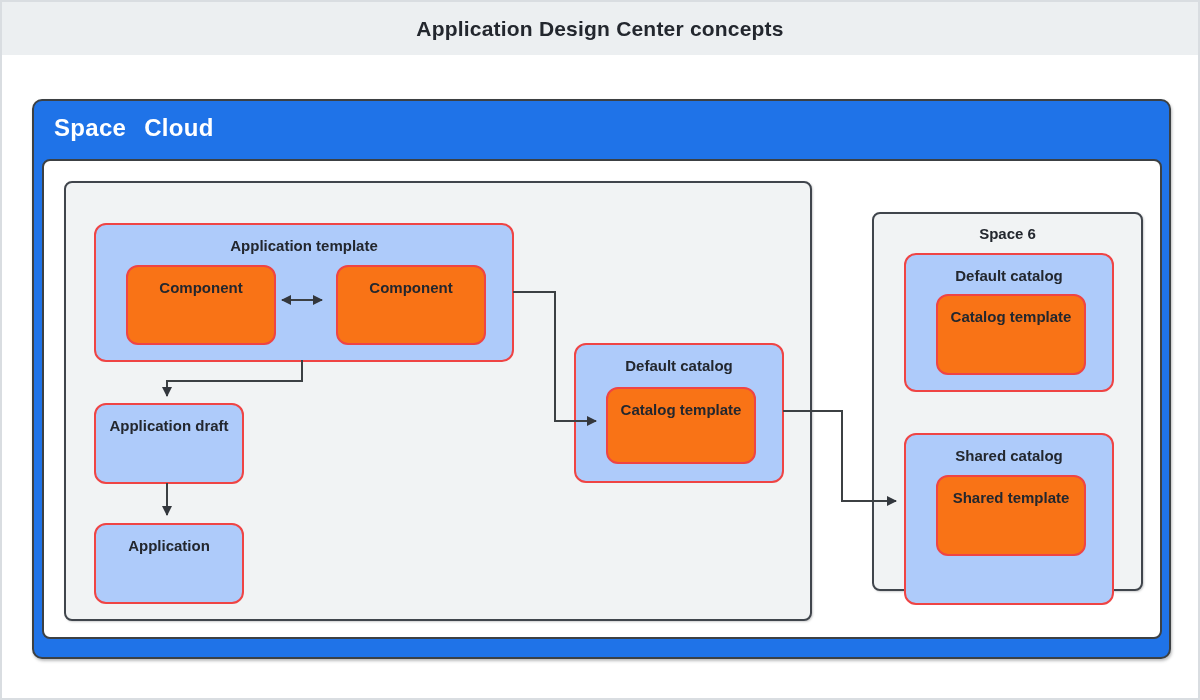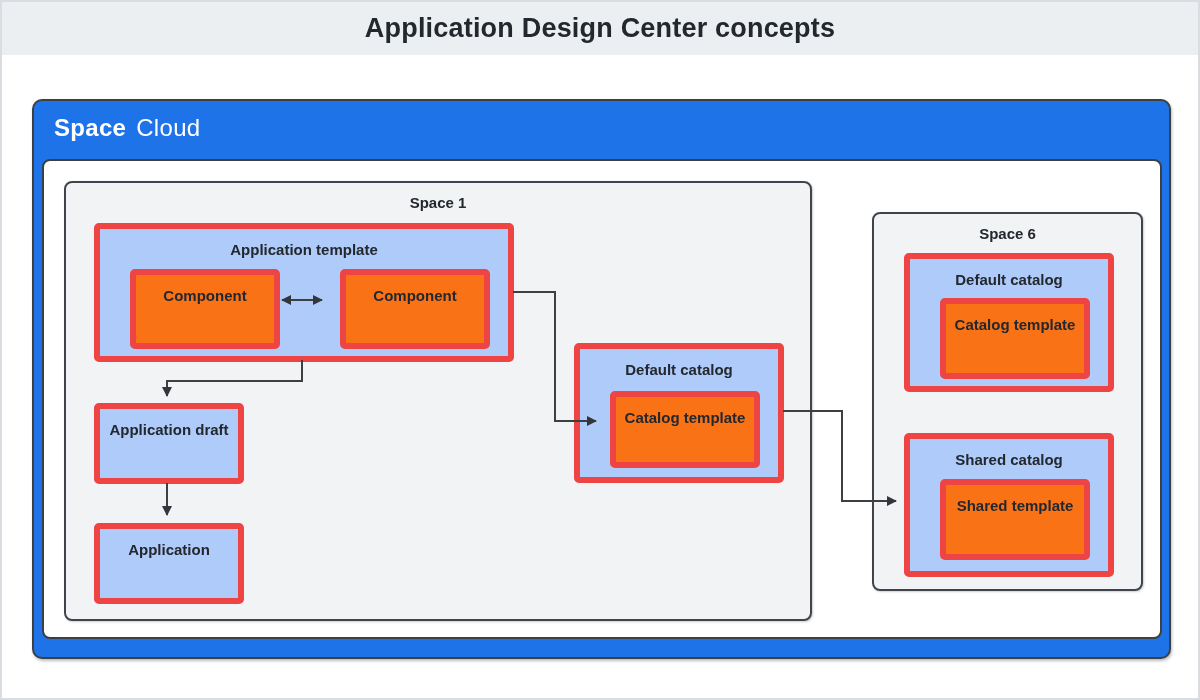--- a/index.html
+++ b/index.html
@@ -9,54 +9,54 @@
   .page {
     position: absolute; inset: 0; width: 1200px; height: 700px;
     background: #ffffff; border: 2px solid #d9dde1; overflow: hidden;
   }
 
   .banner {
     position: absolute; left: 0; top: 0; width: 1196px; height: 53px;
     background: #eceff1; display: flex; align-items: center; justify-content: center;
   }
   .banner .title {
-    font-size: 27px; font-weight: 700; color: #23272e; letter-spacing: 0.2px;
+    font-size: 21px; font-weight: 700; color: #23272e; letter-spacing: 0.2px;
   }
 
   .gc-container {
     position: absolute; left: 30px; top: 97px; width: 1139px; height: 560px;
     background: #1f73e8; border: 2px solid #3c4043; border-radius: 10px;
     box-shadow: 1px 2px 3px rgba(60,64,67,0.35);
   }
   .gc-logo {
     position: absolute; left: 20px; top: 13px; color: #ffffff;
     font-size: 24px; letter-spacing: 0.3px; white-space: nowrap;
   }
   .gc-logo .g1 { font-weight: 700; }
-  .gc-logo .g2 { font-weight: 400; margin-left: 10px; }
+  .gc-logo .g2 { font-weight: 700; margin-left: 18px; }
 
   .inner-panel {
     position: absolute; left: 8px; top: 58px; width: 1120px; height: 480px;
     background: #ffffff; border: 2px solid #3c4043; border-radius: 8px;
   }
 
   
   .canvas { position: absolute; inset: 0; }
 
   .space {
     position: absolute; background: #f1f3f4; border: 2px solid #40454c;
     border-radius: 8px; box-shadow: 1px 1px 2px rgba(60,64,67,0.25);
   }
   .space-label {
     position: absolute; top: 11px; left: 0; right: 0; text-align: center;
     font-size: 15px; font-weight: 700; color: #23272e;
   }
 
   .node {
-    position: absolute; border: 6px solid #ef4444; border-radius: 5px;
+    position: absolute; border: 2px solid #ef4444; border-radius: 12px;
   }
   .node.blue { background: #aecbfa; }
   .node.gray { background: #f97316; }
   .node-label {
     position: absolute; top: 12px; left: 0; right: 0; text-align: center;
     font-size: 15px; font-weight: 700; color: #23272e; white-space: nowrap;
   }
 
   #space1 { left: 62px; top: 179px; width: 748px; height: 440px; }
   #space2 { left: 870px; top: 210px; width: 271px; height: 379px; }
@@ -64,21 +64,21 @@
   #app-template   { left: 28px;  top: 40px;  width: 420px; height: 139px; }
   #component-1    { left: 30px;  top: 40px;  width: 150px; height: 80px; }
   #component-2    { left: 240px; top: 40px;  width: 150px; height: 80px; }
   #app-draft      { left: 28px;  top: 220px; width: 150px; height: 81px; }
   #application    { left: 28px;  top: 340px; width: 150px; height: 81px; }
   #default-catalog-s1  { left: 508px; top: 160px; width: 210px; height: 140px; }
   #catalog-template-s1 { left: 30px;  top: 42px;  width: 150px; height: 77px; }
 
   #default-catalog-s2  { left: 30px; top: 39px;  width: 210px; height: 139px; }
   #catalog-template-s2 { left: 30px; top: 39px;  width: 150px; height: 81px; }
-  #shared-catalog      { left: 30px; top: 219px; width: 210px; height: 144px; }
+  #shared-catalog      { left: 30px; top: 219px; width: 210px; height: 172px; }
   #shared-template     { left: 30px; top: 40px;  width: 150px; height: 81px; padding-left: 19px; }
 
   svg.arrows { position: absolute; inset: 0; pointer-events: none; }
   svg.arrows .ln { stroke: #3c4043; stroke-width: 2; fill: none; }
 </style>
 </head>
 <body>
 
 <div class="page">
 
@@ -89,21 +89,20 @@
   <div class="gc-container">
     <div class="gc-logo">
       <span class="g1">Space</span><span class="g2">Cloud</span>
     </div>
     <div class="inner-panel"></div>
   </div>
 
   <div class="canvas">
 
     <div class="space" id="space1">
-      <div class="space-label">Space 1</div>
 
       <div class="node blue" id="app-template">
         <div class="node-label">Application template</div>
         <div class="node gray" id="component-1">
           <div class="node-label">Component</div>
         </div>
         <div class="node gray" id="component-2">
           <div class="node-label">Component</div>
         </div>
       </div>

